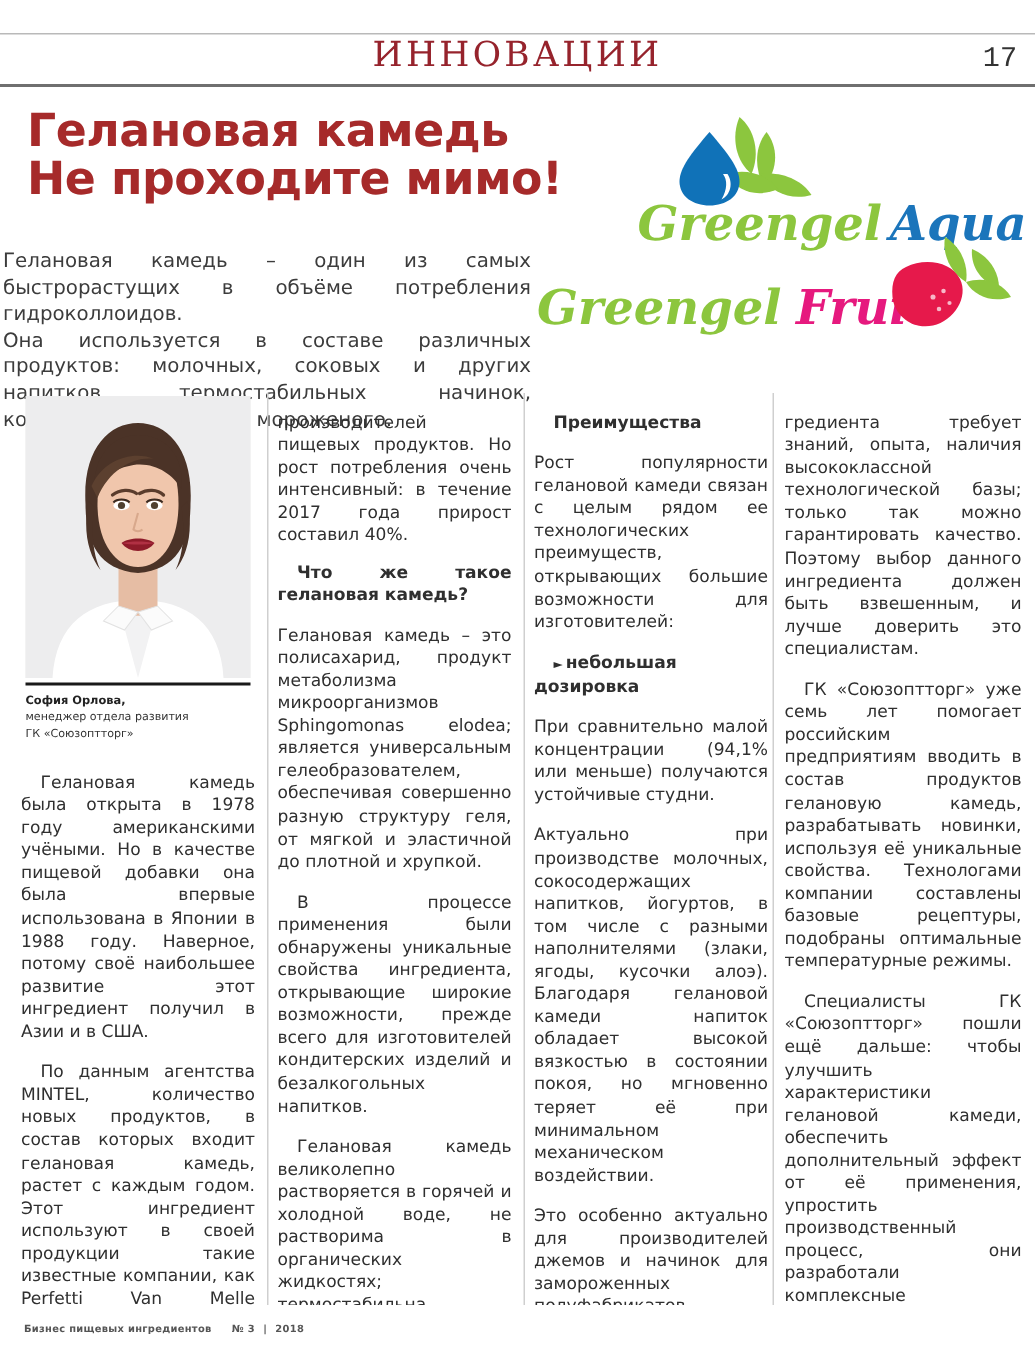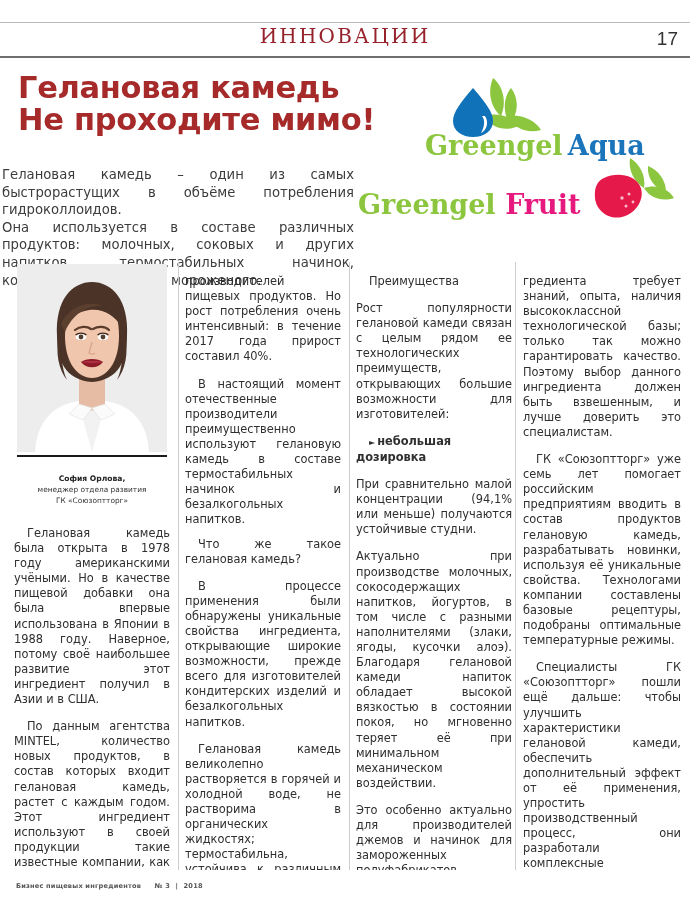--- a/index.html
+++ b/index.html
@@ -19,43 +19,43 @@
   }
   .runhead .rule-top{
     position:absolute;left:0;top:0;width:690px;height:1px;background:#b9b9b9;
   }
   .runhead .rule-bot{
     position:absolute;left:0;top:34px;width:690px;height:1.5px;background:#6f6f6f;
   }
   .runhead .section{
     position:absolute;left:0;top:2px;width:690px;text-align:center;
     font-family:"DejaVu Serif","Liberation Serif",serif;
-    font-size:20px;letter-spacing:2.2px;color:#96232c;font-weight:400;
+    font-size:23px;letter-spacing:2.2px;color:#96232c;font-weight:400;
   }
   .runhead .folio{
     position:absolute;right:12px;top:6px;
-    font-family:Liberation Sans, sans-serif;
+    font-family:Liberation Mono, monospace;
     font-size:19px;color:#333;
   }
 
   
   .headline{
     position:absolute;left:18px;top:72px;width:400px;
     font-family:"DejaVu Sans","Liberation Sans",sans-serif;
     font-weight:bold;font-size:30.5px;line-height:32px;
     color:#a62a2a;letter-spacing:-0.3px;
   }
   .headline .l2{display:block;}
 
   
   .logo-aqua{position:absolute;left:415px;top:72px;width:260px;height:92px;}
   .logo-fruit{position:absolute;left:358px;top:172px;width:320px;height:66px;}
   .logo-word{
     font-family:"DejaVu Serif","Liberation Serif",serif;
-    font-weight:bold;font-size:27px;letter-spacing:0px;
+    font-weight:bold;font-size:32px;letter-spacing:0px;font-style:italic;
   }
   .logo-word.green{color:#8cc63e;}
   .logo-word.blue{color:#1b75bb;}
   .logo-word.pink{color:#e6197e;margin-top:32px;}
   .logo-aqua .txt{position:absolute;left:10px;top:58px;white-space:nowrap;}
   .logo-fruit .txt{position:absolute;left:0px;top:14px;white-space:nowrap;font-size:30px;}
 
   
   .deck{
     position:absolute;left:2px;top:166px;width:352px;
@@ -76,38 +76,38 @@
   .col p{
     margin:12px 0 0 0;
     font-size:11.4px;line-height:15.1px;
     text-align:justify;text-justify:inter-word;
     color:#2f2f2f;
     text-indent:13px;
     hyphens:auto;
   }
   .col p.noind{text-indent:0;}
   .sub{
-    font-size:11.4px;line-height:14.6px;font-weight:normal;color:#b02a2a;
+    font-size:11.4px;line-height:14.6px;font-weight:bold;color:#b02a2a;
     margin:0 0 3px 0;text-indent:0;
   }
   .sub.gap{margin-top:9px;}
   .bullet{
     font-size:10.6px;line-height:14px;font-weight:bold;color:#b02a2a;
     margin:9px 0 2px 0;text-indent:0;
   }
   .bullet .tri{font-size:8px;margin-right:2px;}
 
   
   .photo-block{position:absolute;left:18px;top:265px;width:150px;}
   .photo{
     width:150px;height:188px;position:relative;overflow:hidden;
     background:#e9e9e9;
   }
   .cap-rule{width:150px;height:2px;background:#1a1a1a;margin-top:3px;}
-  .cap{width:150px;text-align:center;padding-top:16px;}
+  .cap{width:150px;padding-top:4px;}
   .cap .nm{font-size:7.6px;font-weight:bold;color:#222;line-height:11px;}
   .cap .rl{font-size:7.4px;color:#333;line-height:11px;}
 
   
   .footer{
     position:absolute;left:16px;bottom:10px;
     font-size:6.6px;font-weight:bold;color:#555;letter-spacing:0.2px;
   }
   .footer .sep{margin:0 3px;}
 </style>
@@ -230,22 +230,22 @@
       </div>
 
       <div style="height:10px"></div>
       <p>Гелановая камедь была открыта в 1978 году американскими учёными. Но в качестве пищевой добавки она была впервые использована в Японии в 1988 году. Наверное, потому своё наибольшее развитие этот ингредиент получил в Азии и в США.</p>
       <p>По данным агентства MINTEL, количество новых продуктов, в состав которых входит гелановая камедь, растет с каждым годом. Этот ингредиент используют в своей продукции такие известные компании, как Perfetti Van Melle (Mentos), Danone, R&amp;A Bailey, Dellos, Almondy, Alpro.</p>
 
     </div>
 
     <div class="col c2">
       <p class="noind">производителей пищевых продуктов. Но рост потребления очень интенсивный: в течение 2017 года прирост составил 40%.</p>
-      <p>В настоящий момент отечественные производители преимущественно используют гелановую камедь в составе термостабильных начинок и безалкогольных напитков.</p>
       <p class="sub gap">Что же такое гелановая камедь?</p>
+      <p class="noind">Гелановая камедь – это полисахарид, продукт метаболизма микроорганизмов Sphingomonas elodea; является универсальным гелеобразователем, обеспечивая совершенно разную структуру геля, от мягкой и эластичной до плотной и хрупкой.</p>
       <p>В процессе применения были обнаружены уникальные свойства ингредиента, открывающие широкие возможности, прежде всего для изготовителей кондитерских изделий и безалкогольных напитков.</p>
       <p>Гелановая камедь великолепно растворяется в горячей и холодной воде, не растворима в органических жидкостях; термостабильна, устойчива к различным уровням pH, что привлекает производителей джемов, варенья, начинок, а также производителей безалкогольных напитков.</p>
     </div>
 
     <div class="col c3">
       <p class="sub">Преимущества</p>
       <p class="noind">Рост популярности гелановой камеди связан с целым рядом ее технологических преимуществ, открывающих большие возможности для изготовителей:</p>
       <p class="bullet"><span class="tri">►</span><span>небольшая дозировка</span></p>
       <p class="noind">При сравнительно малой концентрации (94,1% или меньше) получаются устойчивые студни.</p>
       <p class="noind">Актуально при производстве молочных, сокосодержащих напитков, йогуртов, в том числе с разными наполнителями (злаки, ягоды, кусочки алоэ). Благодаря гелановой камеди напиток обладает высокой вязкостью в состоянии покоя, но мгновенно теряет её при минимальном механическом воздействии.</p>

